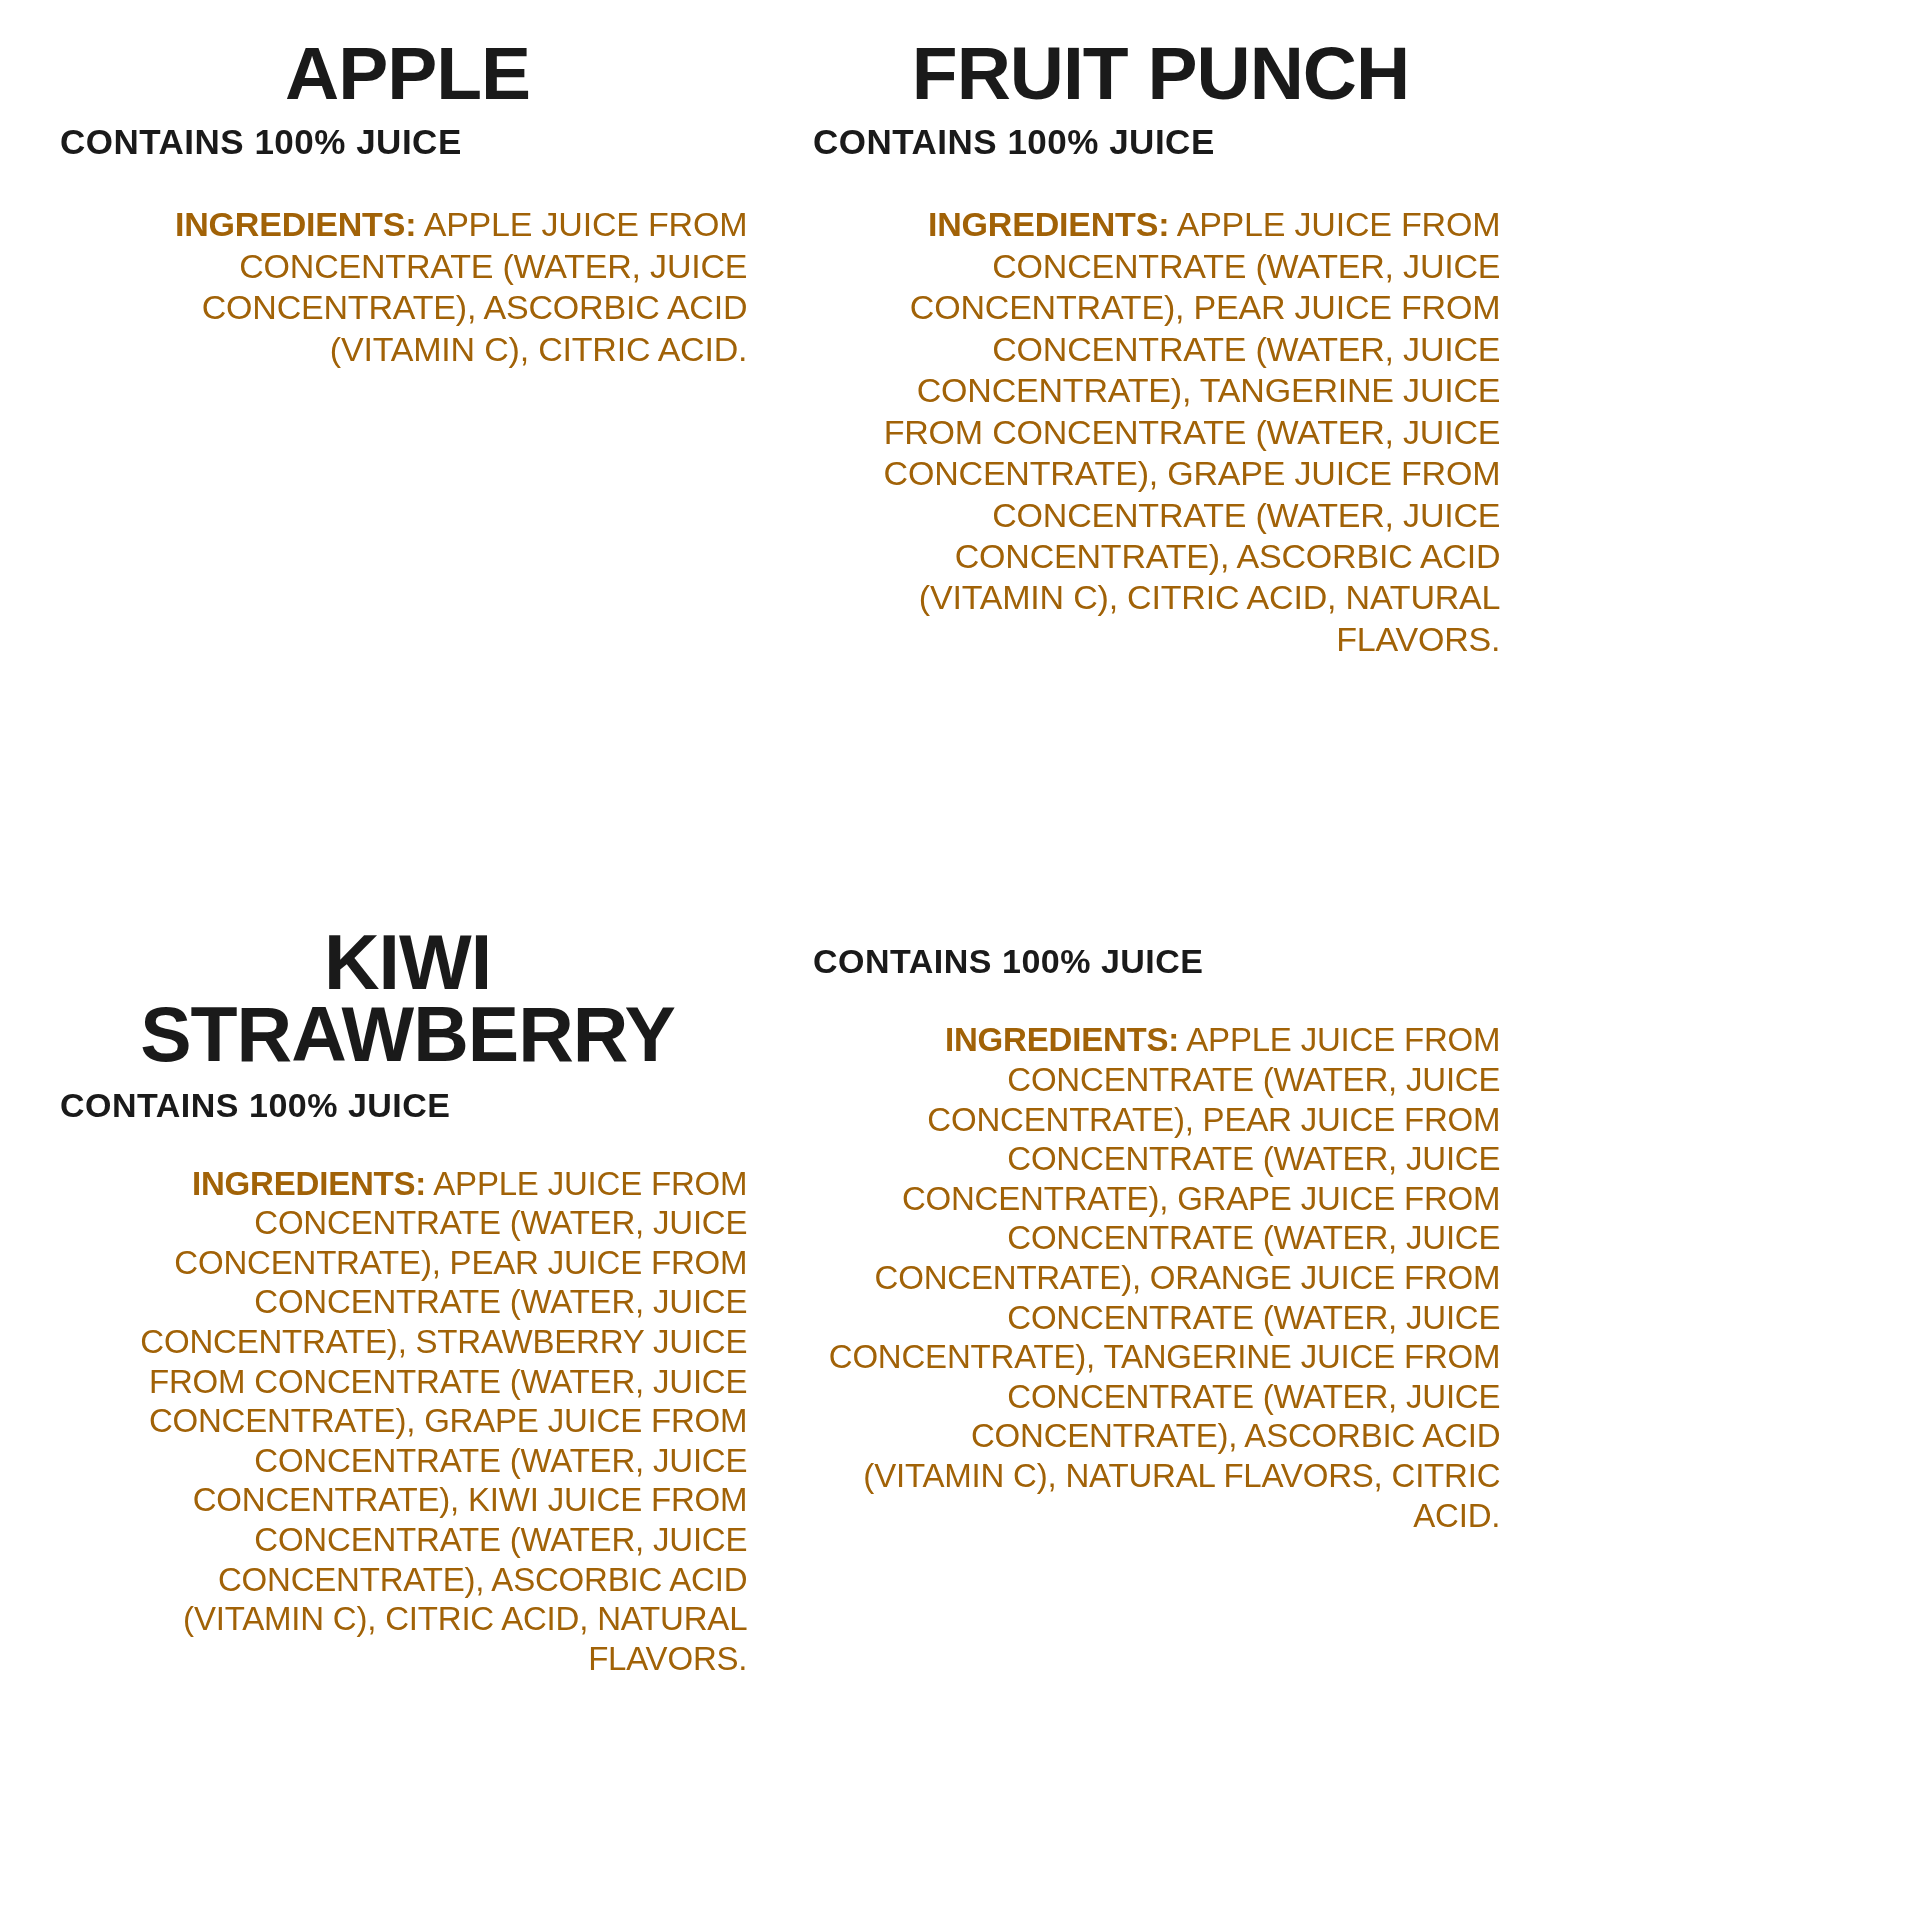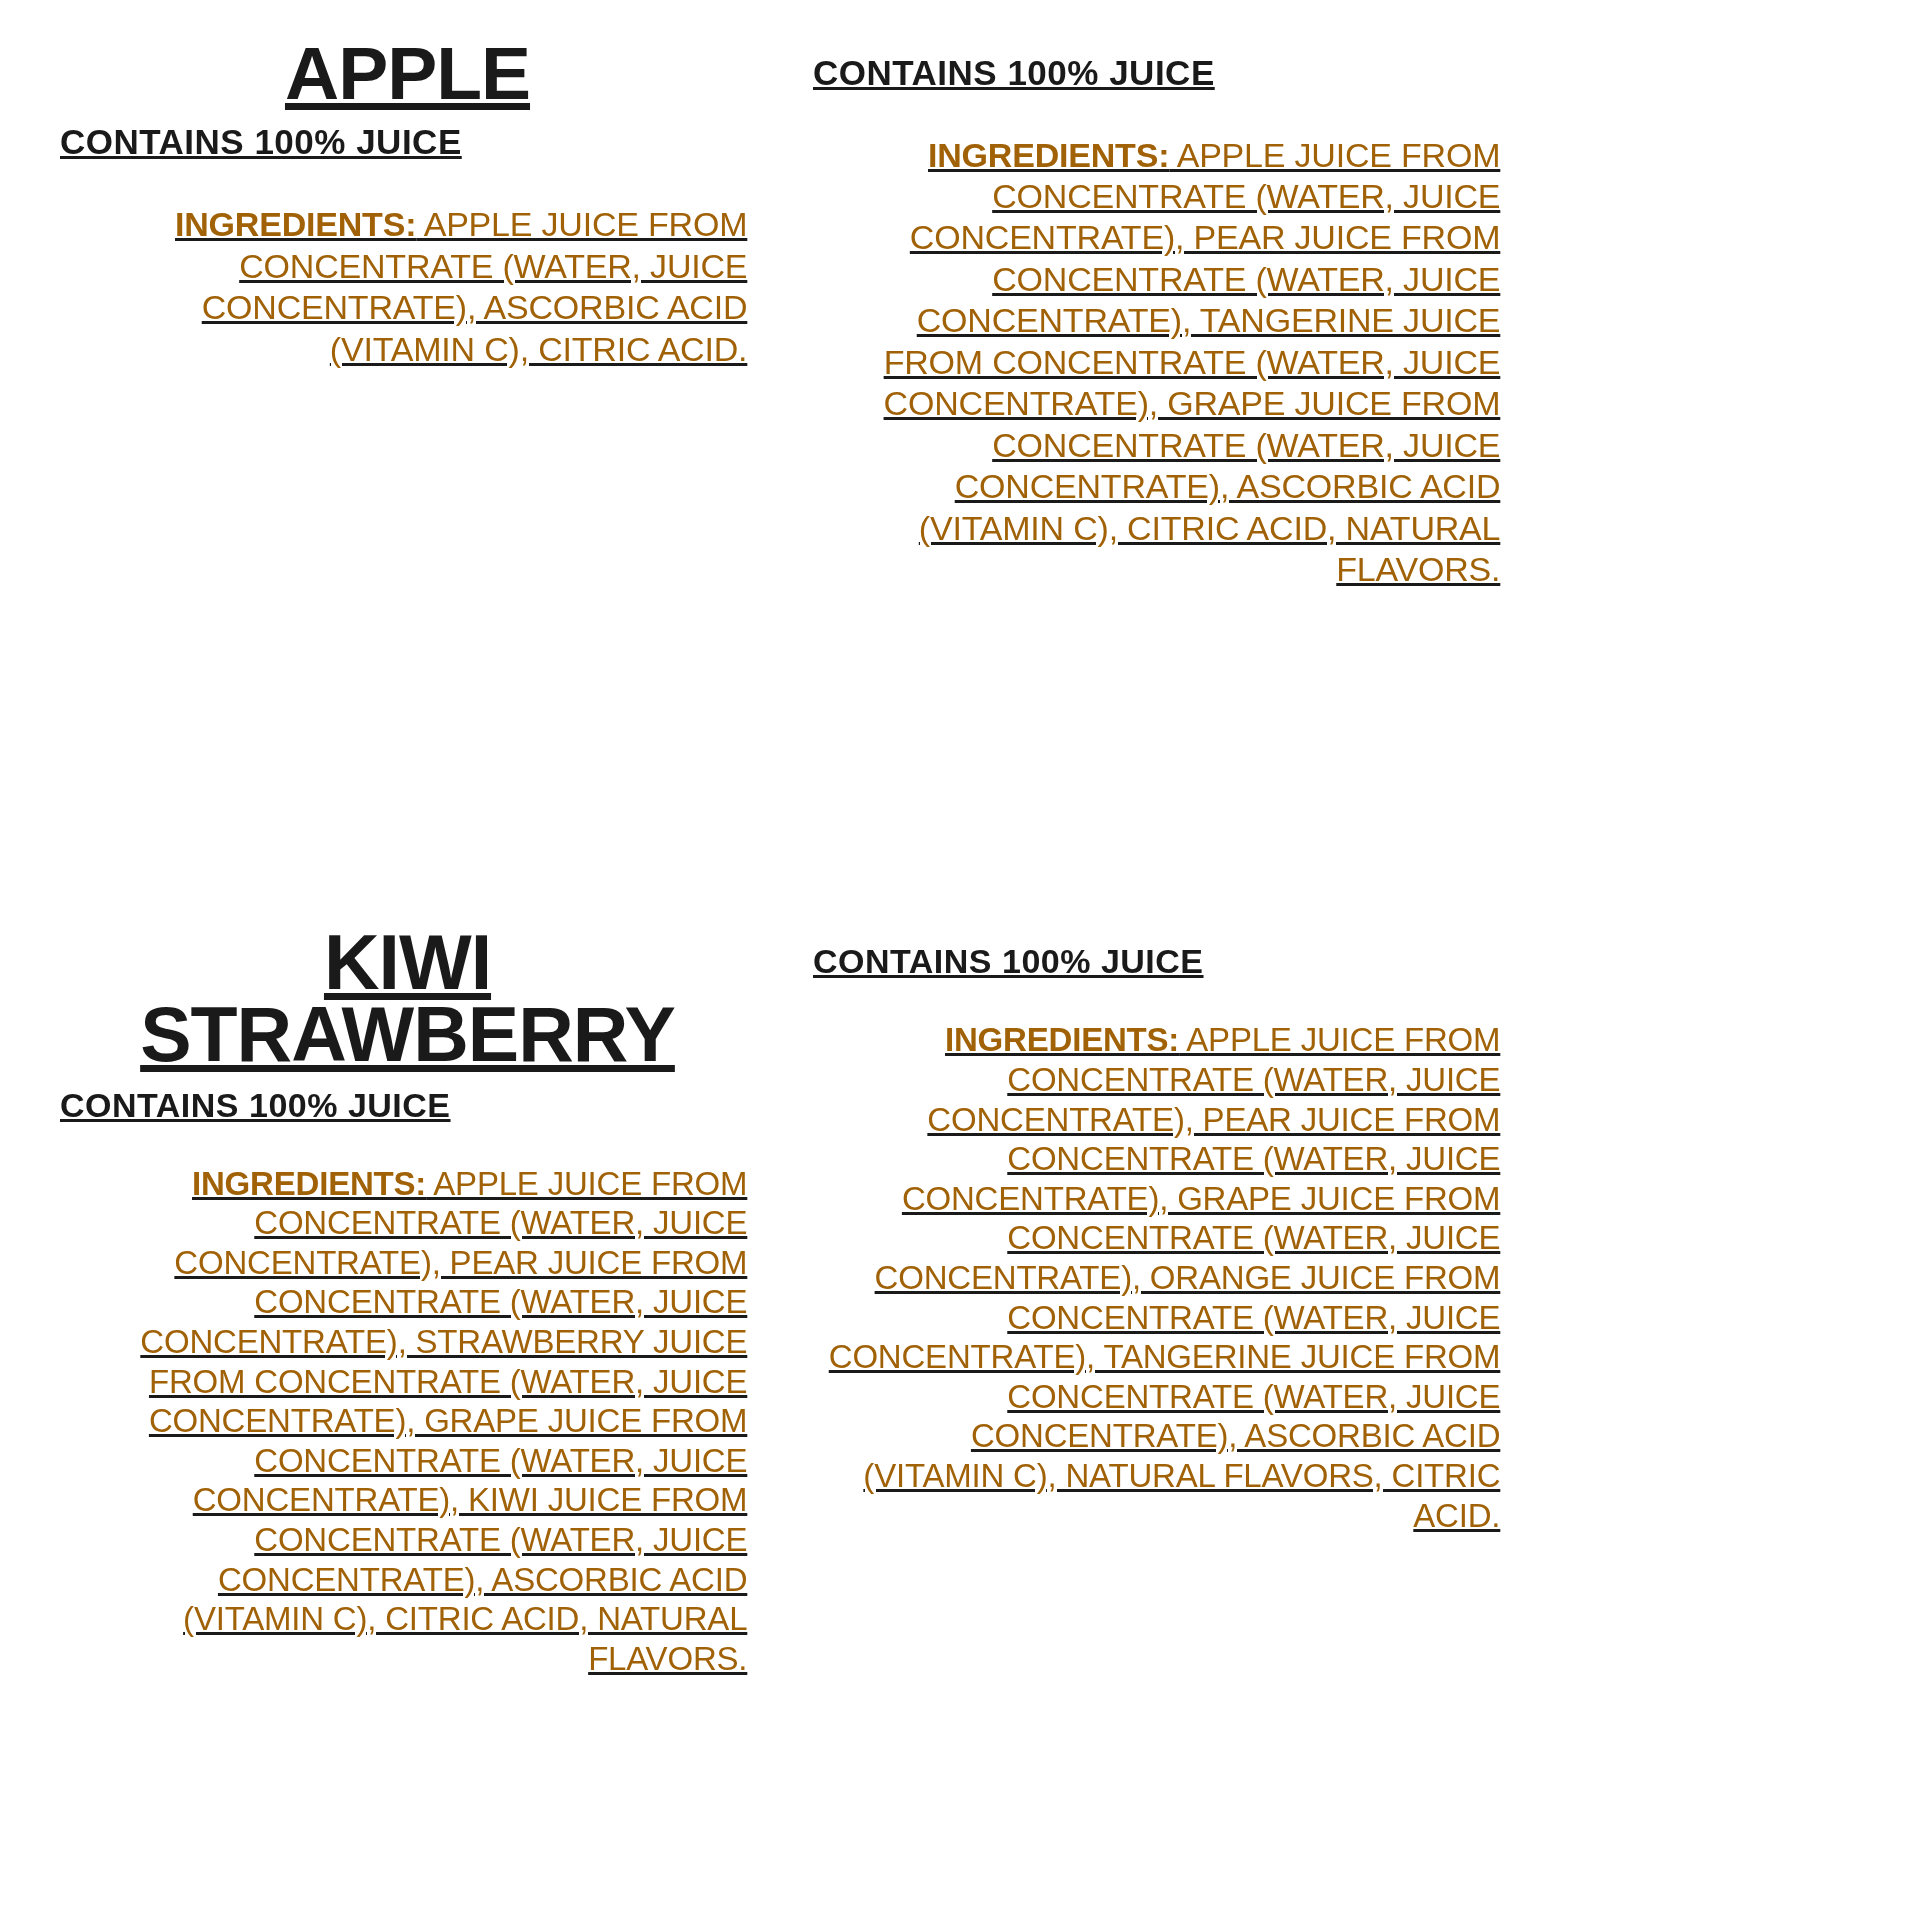--- a/index.html
+++ b/index.html
@@ -18,21 +18,20 @@
     width: 1568px;
     height: 1931px;
     box-sizing: border-box;
     padding: 39px 58px 19.3px 58px;
     display: grid;
     grid-template-columns: 695px 695px;
     grid-template-rows: 888px 966px;
     column-gap: 58px;
     row-gap: 0px;
     justify-content: center;
-    text-decoration: underline;
   }
   .panel {
     position: relative;
   }
   .flavor-name {
     text-align: center;
     font-weight: 800;
     font-size: 75px;
     line-height: 0.93;
     letter-spacing: -1px;
@@ -89,20 +88,21 @@
 
 <div class="sheet">
 
   <div class="panel tl">
     <h1 class="flavor-name">APPLE</h1>
     <div class="claim">CONTAINS 100% JUICE</div>
     <p class="ingredients"><span class="lbl">INGREDIENTS:</span><span> APPLE JUICE FROM CONCENTRATE (WATER, JUICE CONCENTRATE), ASCORBIC ACID (VITAMIN C), CITRIC ACID.</span></p>
   </div>
 
   <div class="panel tr">
+    <h1 class="flavor-name">FRUIT PUNCH</h1>
     <div class="claim">CONTAINS 100% JUICE</div>
     <p class="ingredients"><span class="lbl">INGREDIENTS:</span><span> APPLE JUICE FROM CONCENTRATE (WATER, JUICE CONCENTRATE), PEAR JUICE FROM CONCENTRATE (WATER, JUICE CONCENTRATE), TANGERINE JUICE FROM CONCENTRATE (WATER, JUICE CONCENTRATE), GRAPE JUICE FROM CONCENTRATE (WATER, JUICE CONCENTRATE), ASCORBIC ACID (VITAMIN C), CITRIC ACID, NATURAL FLAVORS.</span></p>
   </div>
 
   <div class="panel bl bottom">
     <h1 class="flavor-name two-line">KIWI STRAWBERRY</h1>
     <div class="claim">CONTAINS 100% JUICE</div>
     <p class="ingredients"><span class="lbl">INGREDIENTS:</span><span> APPLE JUICE FROM CONCENTRATE (WATER, JUICE CONCENTRATE), PEAR JUICE FROM CONCENTRATE (WATER, JUICE CONCENTRATE), STRAWBERRY JUICE FROM CONCENTRATE (WATER, JUICE CONCENTRATE), GRAPE JUICE FROM CONCENTRATE (WATER, JUICE CONCENTRATE), KIWI JUICE FROM CONCENTRATE (WATER, JUICE CONCENTRATE), ASCORBIC ACID (VITAMIN C), CITRIC ACID, NATURAL FLAVORS.</span></p>
   </div>
 

